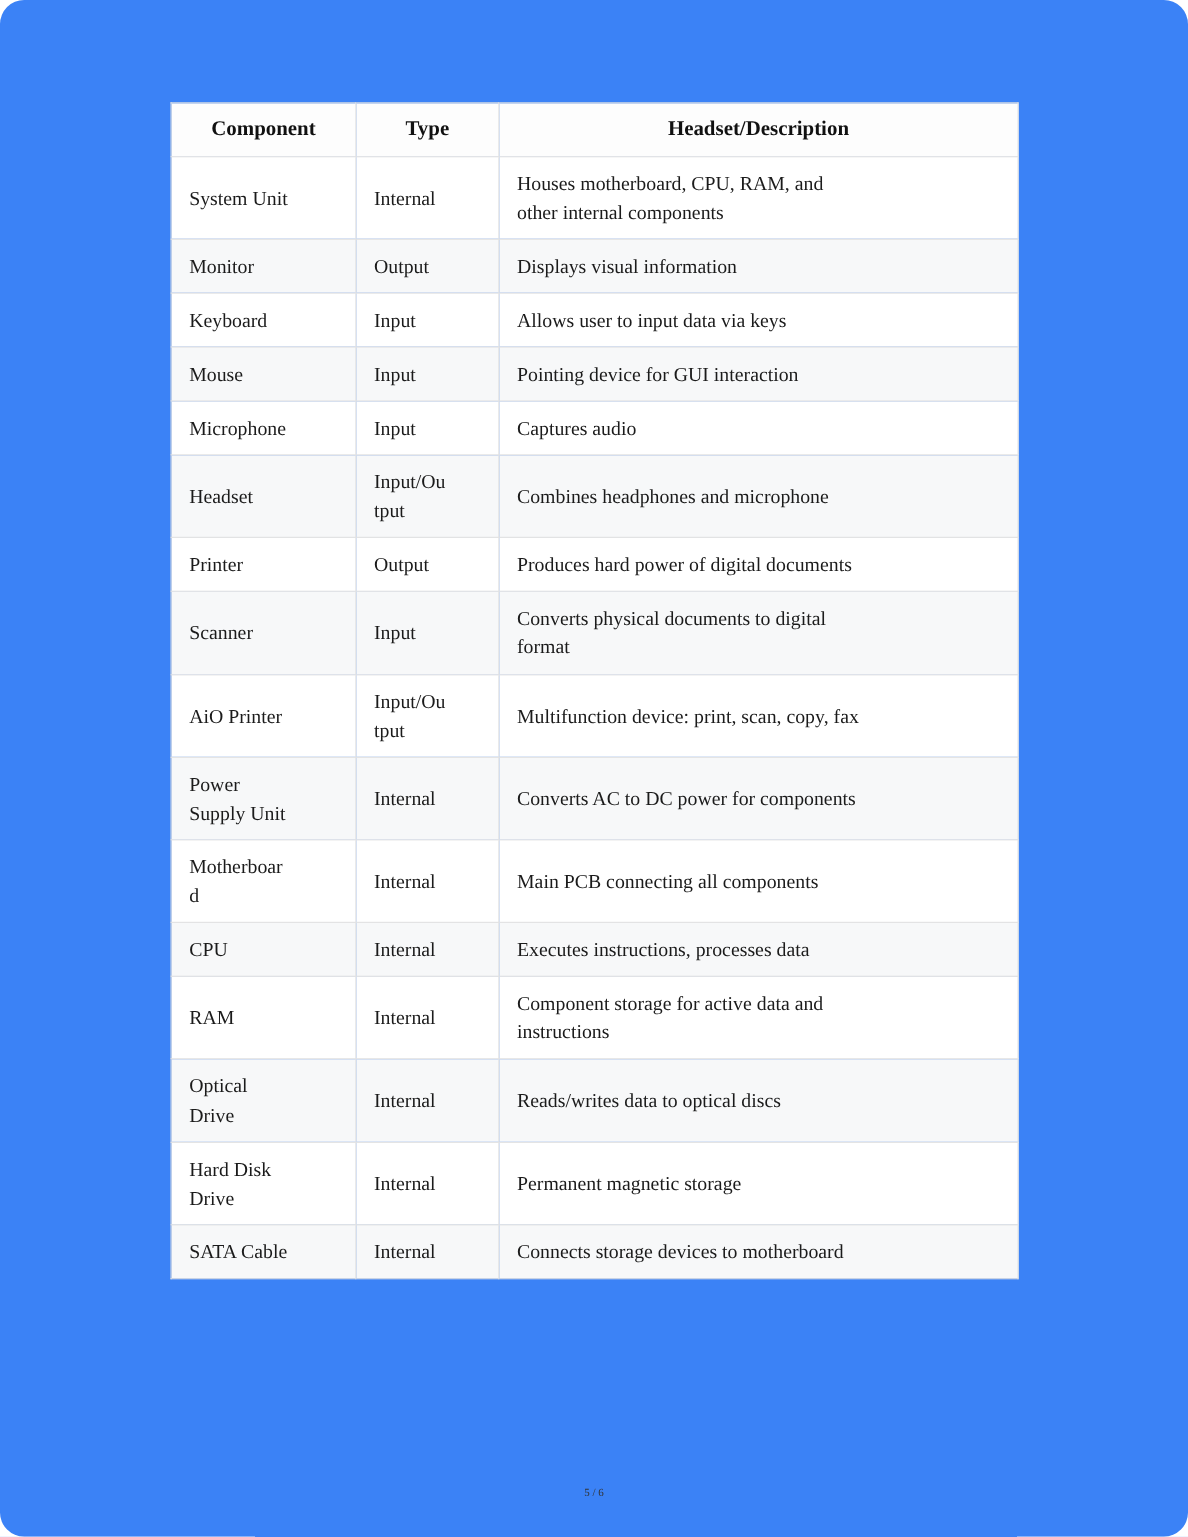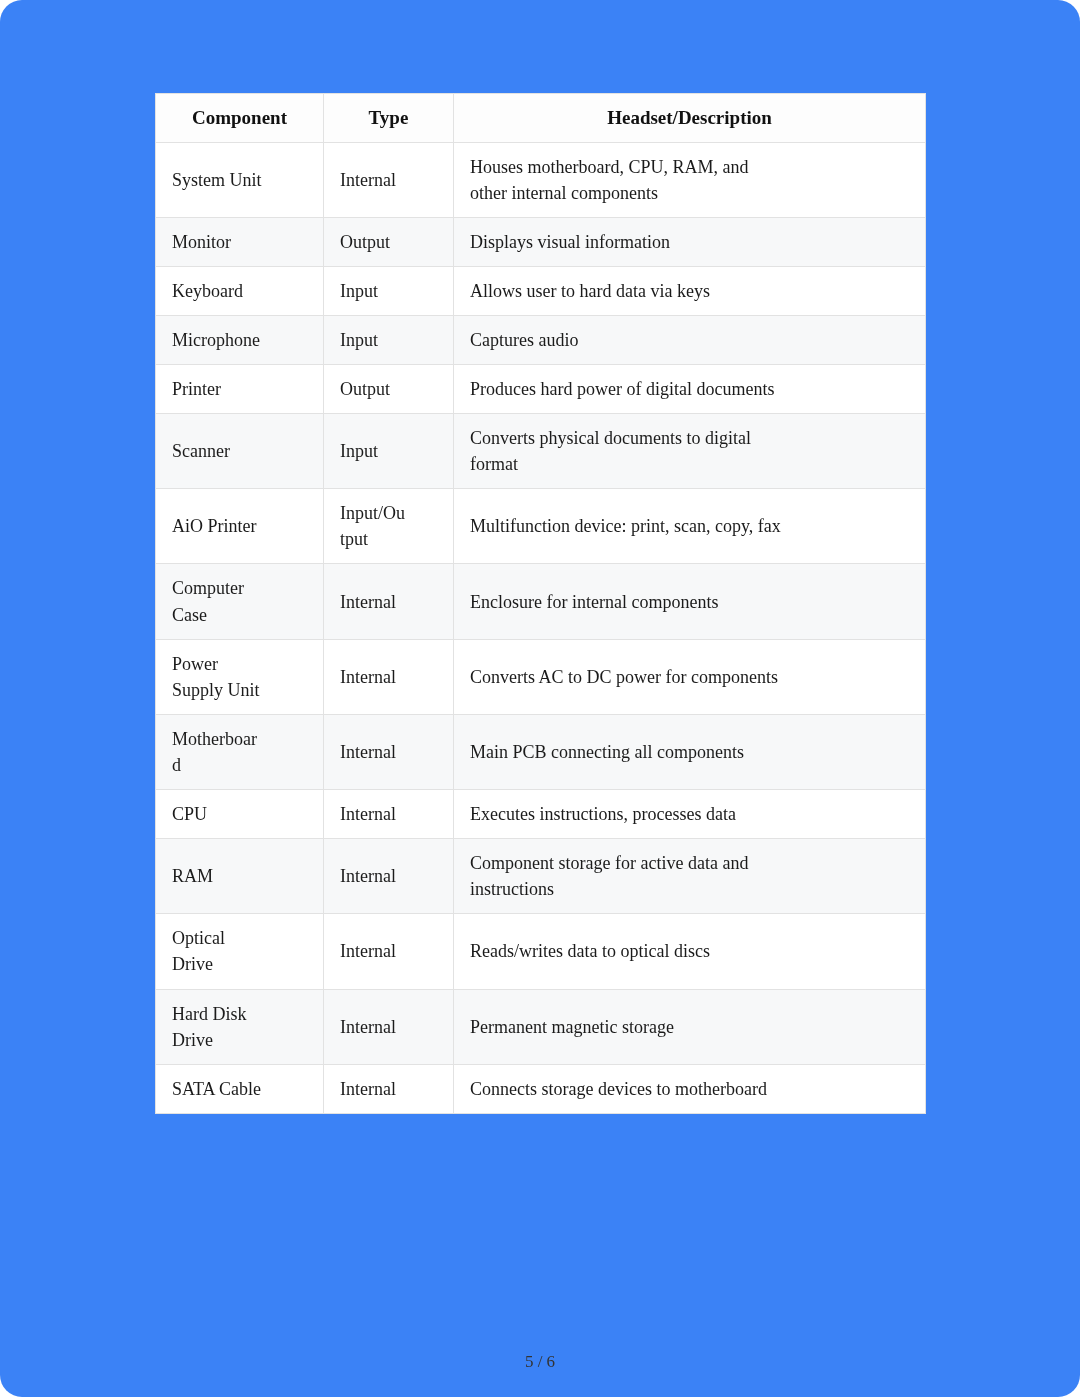--- a/index.html
+++ b/index.html
@@ -44,21 +44,21 @@
   .components tbody tr:nth-child(odd)  { background: #ffffff; }
   .col-component { width: 168px; }
   .col-type { width: 130px; }
   .col-desc { width: 472px; }
   .page-footer {
     position: absolute;
     left: 0;
     right: 0;
     top: 1352px;
     text-align: center;
-    font-size: 17px;
+    font-size: 10px;
     color: #333333;
     font-family: "Liberation Serif", "DejaVu Serif", serif;
   }
 </style>
 </head>
 <body>
 
 <div class="page">
 
   <table class="components">
@@ -82,49 +82,54 @@
 other internal components</td>
       </tr>
       <tr>
         <td>Monitor</td>
         <td>Output</td>
         <td>Displays visual information</td>
       </tr>
       <tr>
         <td>Keyboard</td>
         <td>Input</td>
-        <td>Allows user to hard data via keys</td>
+        <td>Allows user to input data via keys</td>
+      </tr>
+      <tr>
+        <td>Mouse</td>
+        <td>Input</td>
+        <td>Pointing device for GUI interaction</td>
       </tr>
       <tr>
         <td>Microphone</td>
         <td>Input</td>
         <td>Captures audio</td>
+      </tr>
+      <tr>
+        <td>Headset</td>
+        <td>Input/Ou
+tput</td>
+        <td>Combines headphones and microphone</td>
       </tr>
       <tr>
         <td>Printer</td>
         <td>Output</td>
         <td>Produces hard power of digital documents</td>
       </tr>
       <tr>
         <td>Scanner</td>
         <td>Input</td>
         <td>Converts physical documents to digital
 format</td>
       </tr>
       <tr>
         <td>AiO Printer</td>
         <td>Input/Ou
 tput</td>
         <td>Multifunction device: print, scan, copy, fax</td>
-      </tr>
-      <tr>
-        <td>Computer
-Case</td>
-        <td>Internal</td>
-        <td>Enclosure for internal components</td>
       </tr>
       <tr>
         <td>Power
 Supply Unit</td>
         <td>Internal</td>
         <td>Converts AC to DC power for components</td>
       </tr>
       <tr>
         <td>Motherboar
 d</td>

